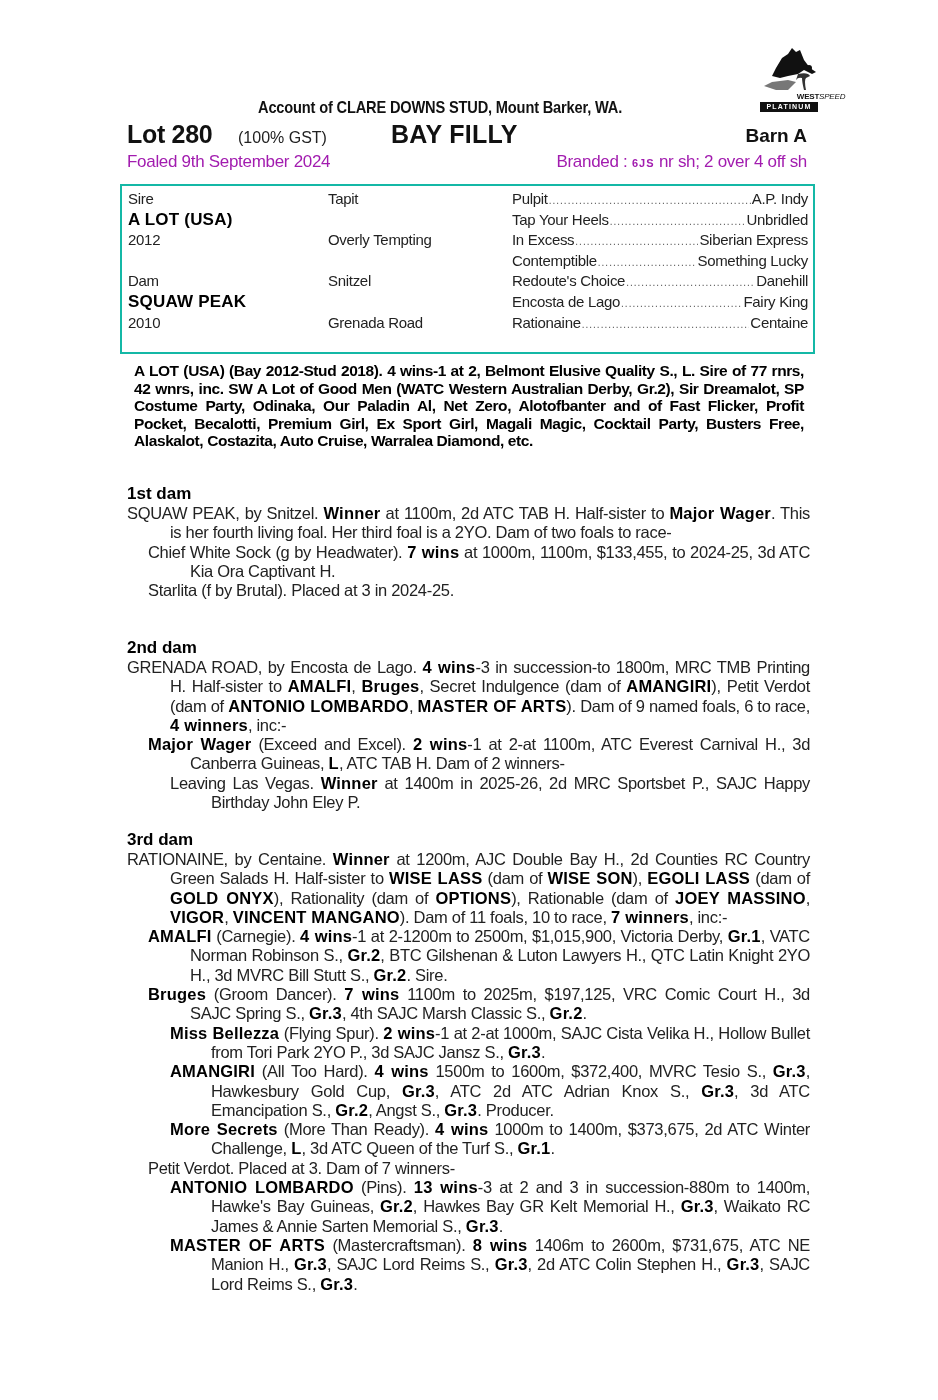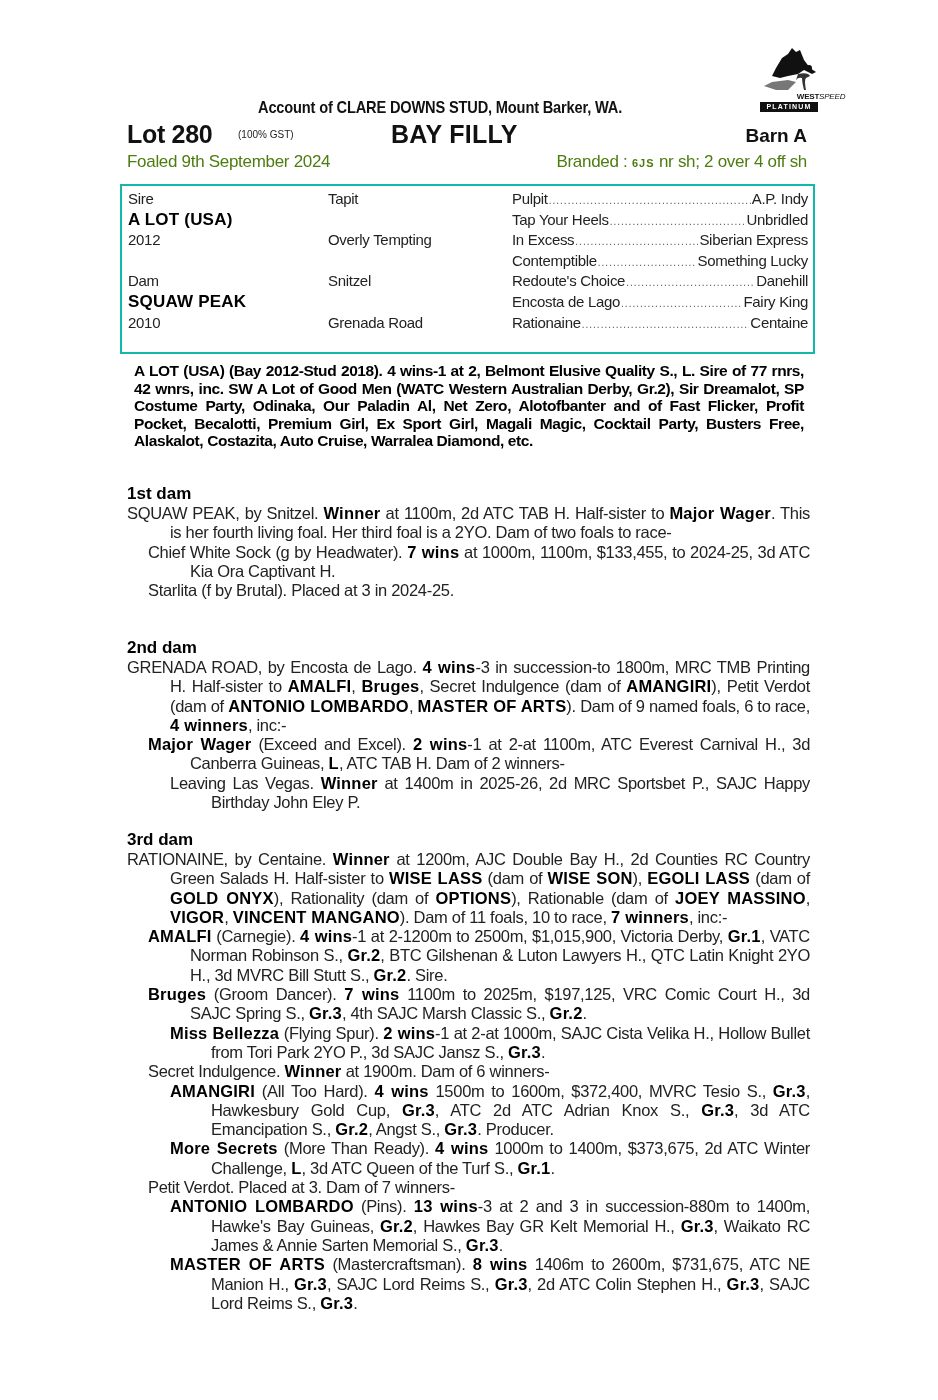--- a/index.html
+++ b/index.html
@@ -12,25 +12,25 @@
     font-family: "Liberation Sans", sans-serif; font-size: 8px; font-weight: bold; letter-spacing: -0.2px; line-height: 9px; margin-left: 32px; }
   .logo-text .speed { font-weight: normal; font-style: italic; }
   .logo-plat { position: absolute; left: 2px; top: 56px; width: 58px; height: 10px; background: #111; color: #fff;
     font-family: "Liberation Sans", sans-serif; font-size: 7px; font-weight: bold; letter-spacing: 1.2px; text-align: center; line-height: 10px; }
 
   .account { position: absolute; left: 258px; top: 98px; font-family: "Liberation Sans", sans-serif; font-weight: bold;
     font-size: 17px; transform: scaleX(0.86); transform-origin: left top; white-space: nowrap; letter-spacing: -0.2px; }
 
   .lot-line { position: absolute; left: 127px; top: 120px; width: 680px; height: 32px; font-family: "Liberation Sans", sans-serif; }
   .lot-num { position: absolute; left: 0; top: 0; font-size: 25px; font-weight: 900; letter-spacing: -0.3px; }
-  .lot-gst { position: absolute; left: 111px; top: 9px; font-size: 10px; font-weight: normal; color: #222; }
+  .lot-gst { position: absolute; left: 111px; top: 9px; font-size: 16px; font-weight: normal; color: #222; }
   .lot-sex { position: absolute; left: 264px; top: 0; font-size: 25px; font-weight: 900; letter-spacing: 0.3px; }
   .lot-barn { position: absolute; right: 0; top: 5px; font-size: 19px; font-weight: 900; }
 
-  .foaled-line { position: absolute; left: 127px; top: 152px; width: 680px; height: 22px; font-family: "Liberation Sans", sans-serif; font-size: 17px; color: #4d7c0f; }
+  .foaled-line { position: absolute; left: 127px; top: 152px; width: 680px; height: 22px; font-family: "Liberation Sans", sans-serif; font-size: 17px; color: #a21caf; }
   .foaled { position: absolute; left: 0; top: 0; letter-spacing: -0.3px; }
   .branded { position: absolute; right: 0; top: 0; letter-spacing: -0.3px; white-space: nowrap; }
   .brand-mark { font-size: 11px; font-weight: bold; letter-spacing: 1px; }
 
   .pedigree { position: absolute; left: 120px; top: 184px; width: 691px; height: 166px; border: 2px solid #14b8a6; font-family: Liberation Sans, sans-serif; color: #222; }
   .ped-col1 { position: absolute; left: 6px; top: 3px; width: 200px; }
   .ped-col2 { position: absolute; left: 206px; top: 3px; width: 180px; }
   .ped-col3 { position: absolute; left: 390px; top: 3px; width: 296px; }
   .ped-row { height: 20.6px; line-height: 20.6px; font-size: 15px; white-space: nowrap; letter-spacing: -0.3px; }
   .ped-row.big { font-size: 17px; font-weight: 900; color: #000; letter-spacing: 0.2px; }
@@ -165,21 +165,20 @@
       </div>
   </div>
 
   <div class="family" style="top:830px;">
     <div class="sec-head">3rd dam</div>
     <div>
         <div class="para i0"><span>RATIONAINE, by Centaine. </span><b>Winner</b><span> at 1200m, AJC Double Bay H., 2d Counties RC Country Green Salads H. Half-sister to </span><b>WISE LASS</b><span> (dam of </span><b>WISE SON</b><span>), </span><b>EGOLI LASS</b><span> (dam of </span><b>GOLD ONYX</b><span>), Rationality (dam of </span><b>OPTIONS</b><span>), Rationable (dam of </span><b>JOEY MASSINO</b><span>, </span><b>VIGOR</b><span>, </span><b>VINCENT MANGANO</b><span>). Dam of 11 foals, 10 to race, </span><b>7 winners</b><span>, inc:-</span></div>
         <div class="para i1"><b>AMALFI</b><span> (Carnegie). </span><b>4 wins</b><span>-1 at 2-1200m to 2500m, $1,015,900, Victoria Derby, </span><b>Gr.1</b><span>, VATC Norman Robinson S., </span><b>Gr.2</b><span>, BTC Gilshenan &amp; Luton Lawyers H., QTC Latin Knight 2YO H., 3d MVRC Bill Stutt S., </span><b>Gr.2</b><span>. Sire.</span></div>
         <div class="para i1"><b>Bruges</b><span> (Groom Dancer). </span><b>7 wins</b><span> 1100m to 2025m, $197,125, VRC Comic Court H., 3d SAJC Spring S., </span><b>Gr.3</b><span>, 4th SAJC Marsh Classic S., </span><b>Gr.2</b><span>.</span></div>
         <div class="para i2"><b>Miss Bellezza</b><span> (Flying Spur). </span><b>2 wins</b><span>-1 at 2-at 1000m, SAJC Cista Velika H., Hollow Bullet from Tori Park 2YO P., 3d SAJC Jansz S., </span><b>Gr.3</b><span>.</span></div>
-        <div class="para i1"><span>Secret Indulgence. </span><b>Winner</b><span> at 1900m. Dam of 6 winners-</span></div>
         <div class="para i2"><b>AMANGIRI</b><span> (All Too Hard). </span><b>4 wins</b><span> 1500m to 1600m, $372,400, MVRC Tesio S., </span><b>Gr.3</b><span>, Hawkesbury Gold Cup, </span><b>Gr.3</b><span>, ATC 2d ATC Adrian Knox S., </span><b>Gr.3</b><span>, 3d ATC Emancipation S., </span><b>Gr.2</b><span>, Angst S., </span><b>Gr.3</b><span>. Producer.</span></div>
         <div class="para i2"><b>More Secrets</b><span> (More Than Ready). </span><b>4 wins</b><span> 1000m to 1400m, $373,675, 2d ATC Winter Challenge, </span><b>L</b><span>, 3d ATC Queen of the Turf S., </span><b>Gr.1</b><span>.</span></div>
         <div class="para i1"><span>Petit Verdot. Placed at 3. Dam of 7 winners-</span></div>
         <div class="para i2"><b>ANTONIO LOMBARDO</b><span> (Pins). </span><b>13 wins</b><span>-3 at 2 and 3 in succession-880m to 1400m, Hawke's Bay Guineas, </span><b>Gr.2</b><span>, Hawkes Bay GR Kelt Memorial H., </span><b>Gr.3</b><span>, Waikato RC James &amp; Annie Sarten Memorial S., </span><b>Gr.3</b><span>.</span></div>
         <div class="para i2"><b>MASTER OF ARTS</b><span> (Mastercraftsman). </span><b>8 wins</b><span> 1406m to 2600m, $731,675, ATC NE Manion H., </span><b>Gr.3</b><span>, SAJC Lord Reims S., </span><b>Gr.3</b><span>, 2d ATC Colin Stephen H., </span><b>Gr.3</b><span>, SAJC Lord Reims S., </span><b>Gr.3</b><span>.</span></div>
       </div>
   </div>
 
 </div>
 

